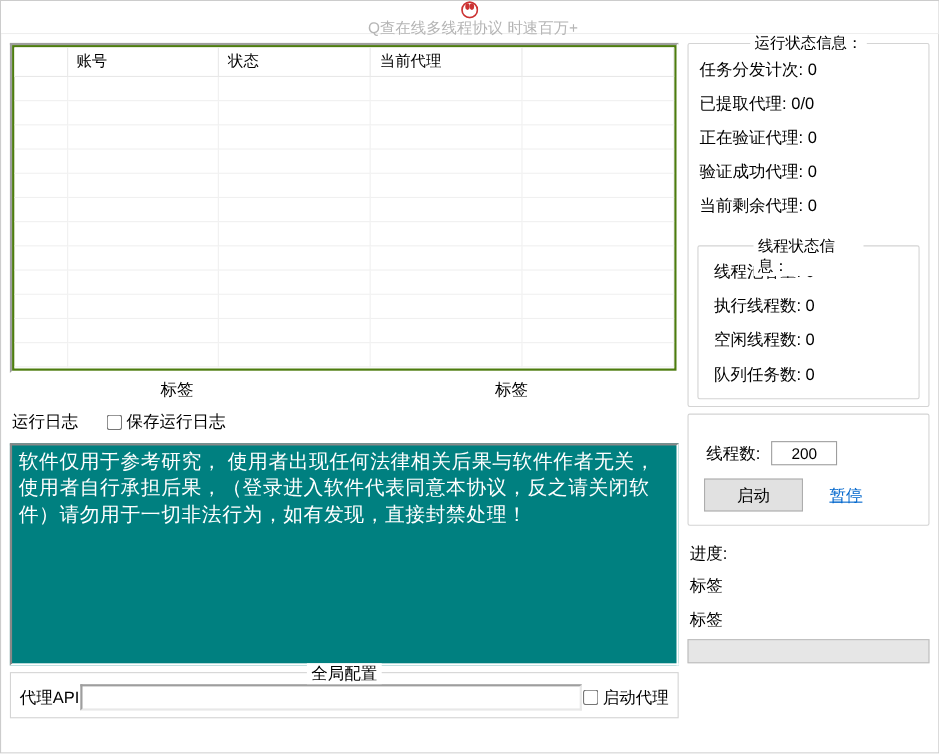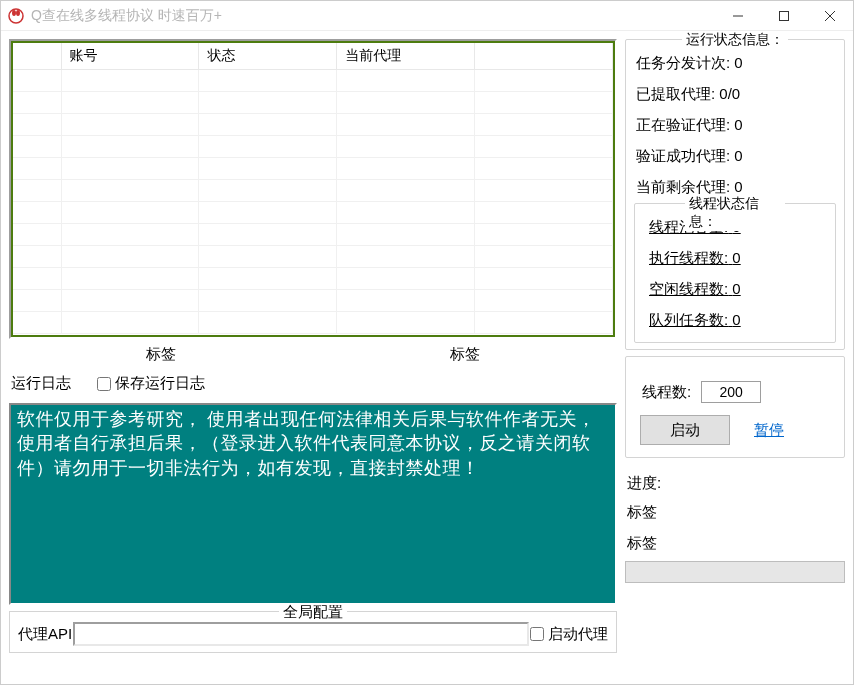--- a/index.html
+++ b/index.html
@@ -21,20 +21,21 @@
     }
     .titlebar {
       height: 30px;
       background: #fff;
       display: flex;
       align-items: center;
       padding: 0 0 0 6px;
       color: #b5b5b5;
       font-size: 14px;
       border-bottom: 1px solid #eee;
+      flex-direction: column;
     }
     .titlebar .icon {
       width: 18px; height: 18px;
       margin-right: 6px;
       display: inline-flex; align-items: center; justify-content: center;
     }
     .titlebar .title { flex: 1; white-space: nowrap; }
     .titlebar .win-controls { display: flex; }
     .titlebar .win-btn {
       width: 46px; height: 30px;
@@ -391,21 +392,21 @@
         </div>
         <div class="status-line">
           <span>验证成功代理:</span>
           <span>0</span>
         </div>
         <div class="status-line">
           <span>当前剩余代理:</span>
           <span>0</span>
         </div>
 
-        <div class="group thread-group" style="margin-top:0;text-decoration:underline;">
+        <div class="group thread-group" style="margin-top:20px;">
           <span class="group-title">线程状态信息：</span>
           <div class="status-line">
             <span>线程池容量:</span>
             <span>0</span>
           </div>
           <div class="status-line">
             <span>执行线程数:</span>
             <span>0</span>
           </div>
           <div class="status-line">

